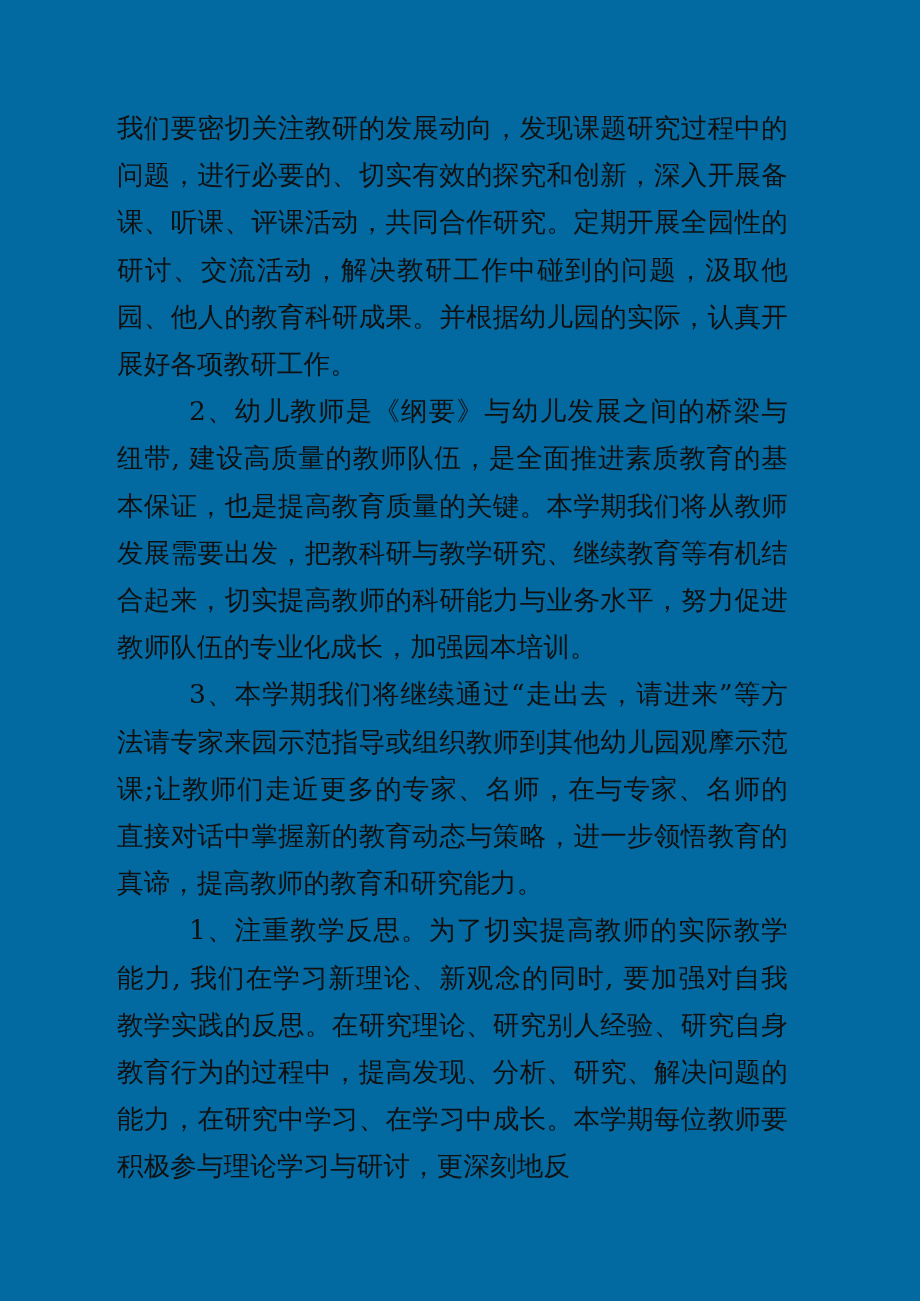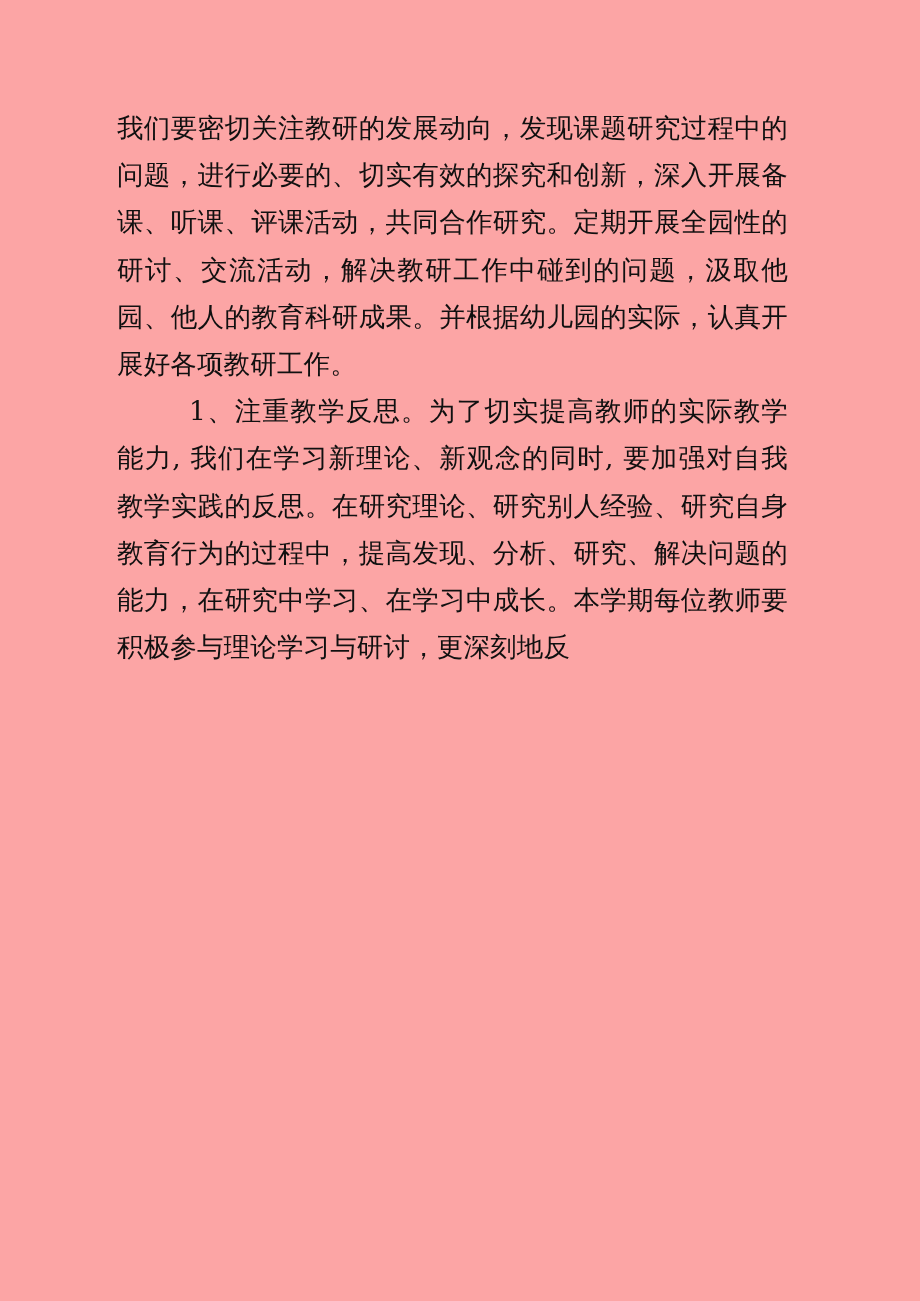--- a/index.html
+++ b/index.html
@@ -52,23 +52,25 @@
   }
 
   
   .text-column {
     text-rendering: optimizeLegibility;
   }
 </style>
 </head>
 <body style="background: rgb(255, 255, 255);">
 
-<div class="page" style="background: #fca5a5;">
+<div class="page" style="background: #0369a1;">
   <div class="text-column">
 
     <p class="doc-paragraph" style="color: rgb(16, 16, 16);">我们要密切关注教研的发展动向，发现课题研究过程中的问题，进行必要的、切实有效的探究和创新，深入开展备课、听课、评课活动，共同合作研究。定期开展全园性的研讨、交流活动，解决教研工作中碰到的问题，汲取他园、他人的教育科研成果。并根据幼儿园的实际，认真开展好各项教研工作。</p>
 
+    <p class="doc-paragraph indented" style="color: rgb(16, 16, 16);">2、幼儿教师是《纲要》与幼儿发展之间的桥梁与纽带, 建设高质量的教师队伍，是全面推进素质教育的基本保证，也是提高教育质量的关键。本学期我们将从教师发展需要出发，把教科研与教学研究、继续教育等有机结合起来，切实提高教师的科研能力与业务水平，努力促进教师队伍的专业化成长，加强园本培训。</p>
 
+    <p class="doc-paragraph indented" style="color: rgb(16, 16, 16);">3、本学期我们将继续通过“走出去，请进来”等方法请专家来园示范指导或组织教师到其他幼儿园观摩示范课;让教师们走近更多的专家、名师，在与专家、名师的直接对话中掌握新的教育动态与策略，进一步领悟教育的真谛，提高教师的教育和研究能力。</p>
 
     <p class="doc-paragraph indented" style="color: rgb(16, 16, 16);">1、注重教学反思。为了切实提高教师的实际教学能力, 我们在学习新理论、新观念的同时, 要加强对自我教学实践的反思。在研究理论、研究别人经验、研究自身教育行为的过程中，提高发现、分析、研究、解决问题的能力，在研究中学习、在学习中成长。本学期每位教师要积极参与理论学习与研讨，更深刻地反</p>
 
   </div>
 </div>
 
 </body></html>

